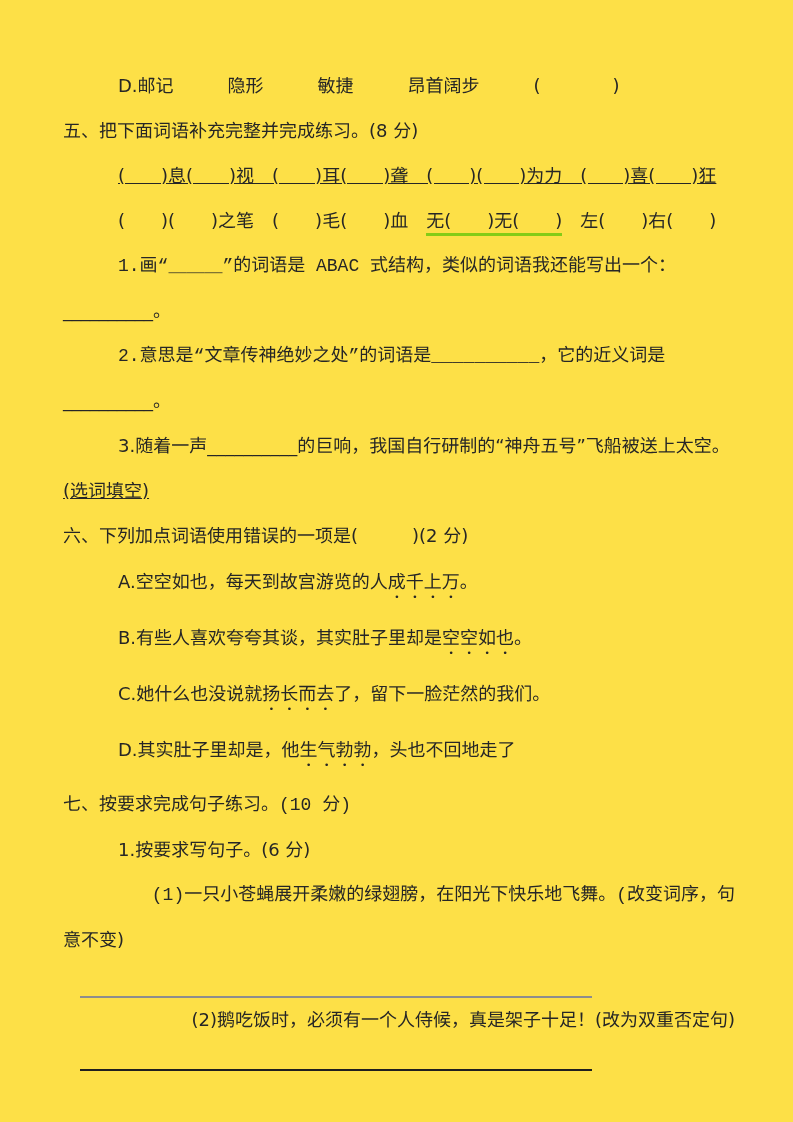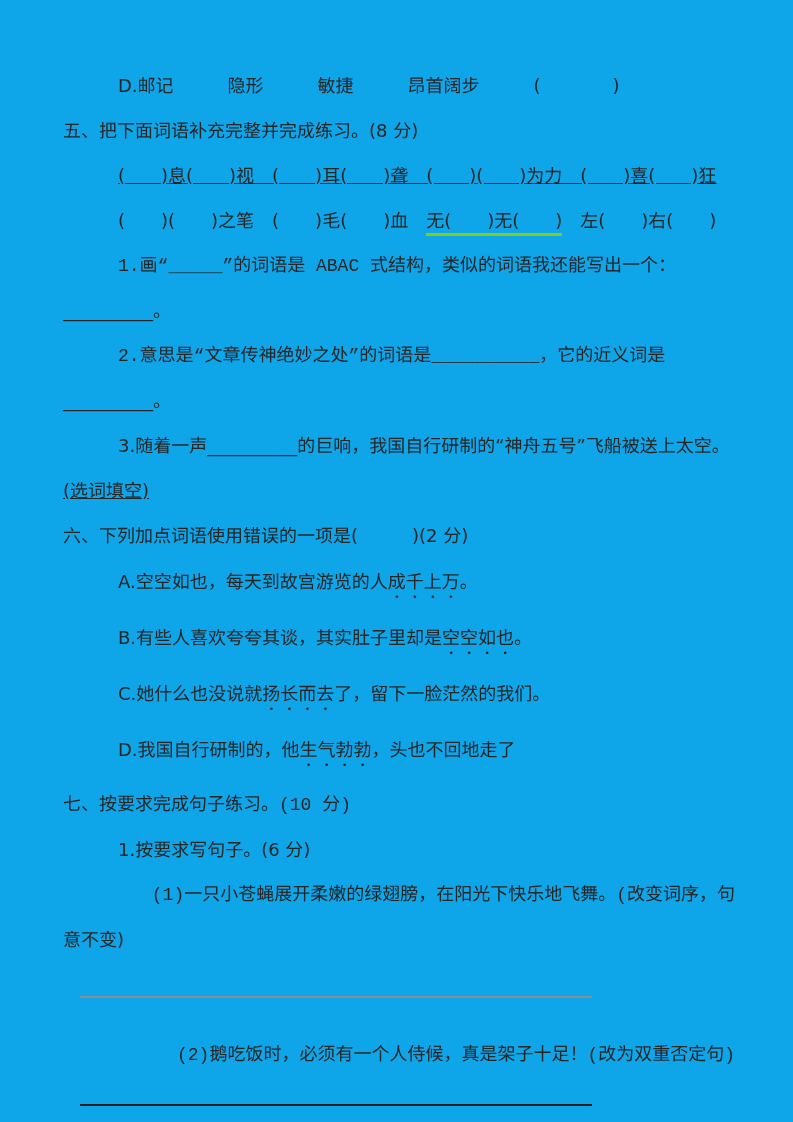--- a/index.html
+++ b/index.html
@@ -1,20 +1,20 @@
 <!DOCTYPE html>
 <html lang="zh-CN"><head>
 <meta charset="utf-8">
 <style>
   html,body { margin:0; padding:0; background:#ffffff; }
   .page {
     position:relative;
     width:793px; height:1122px;
     margin:0 auto;
-    background:#0ea5e9;
+    background:#fde047;
     color:#262626;
     font-family:"DejaVu Sans", sans-serif;
     font-size:18px;
     line-height:20px;
     overflow:hidden;
     box-sizing:border-box;
     padding:76px 58px 0 63px;
   }
   .line { margin:0 0 25px 0; white-space:pre-wrap; }
   .ind1 { padding-left:55px; }   
@@ -28,21 +28,21 @@
     text-emphasis:filled dot #262626;
     text-emphasis-position:under right;
   }
   .ans-line {
     height:0;
     width:512px;
     margin:46px 0 0 17px;
   }
   .ans-line.first { border-top:2px solid #8d8d8d; }
   .ans-line.second { border-top:2px solid #1f1f1f; margin-top:39px; }
-  .after-line { margin-top:47px;font-family:Liberation Mono, monospace; }
+  .after-line { margin-top:12px; }
 </style>
 </head>
 <body>
 
 <div class="page">
 
   <p class="line ind1">D.邮记　　　隐形　　　敏捷　　　昂首阔步　　　(　　　　)</p>
 
   <p class="line">五、把下面词语补充完整并完成练习。(8 分)</p>
 
@@ -61,21 +61,21 @@
   <p class="line mt-md">(选词填空)</p>
 
   <p class="line">六、下列加点词语使用错误的一项是(　　　)(2 分)</p>
 
   <p class="line ind1"><span>A.空空如也，每天到故宫游览的人</span><span class="emph">成千上万</span><span>。</span></p>
 
   <p class="line ind1"><span>B.有些人喜欢夸夸其谈，其实肚子里却是</span><span class="emph">空空如也</span><span>。</span></p>
 
   <p class="line ind1"><span>C.她什么也没说就</span><span class="emph">扬长而去</span><span>了，留下一脸茫然的我们。</span></p>
 
-  <p class="line ind1"><span>D.我国自行研制的，他</span><span class="emph">生气勃勃</span><span>，头也不回地走了</span></p>
+  <p class="line ind1"><span>D.其实肚子里却是，他</span><span class="emph">生气勃勃</span><span>，头也不回地走了</span></p>
 
   <p class="line mt-sm">七、按要求完成句子练习。(10 分)</p>
 
   <p class="line ind1">1.按要求写句子。(6 分)</p>
 
   <p class="line ind2 mt-sm">(1)一只小苍蝇展开柔嫩的绿翅膀，在阳光下快乐地飞舞。(改变词序，句</p>
   <p class="line">意不变)</p>
 
   <div class="ans-line first"></div>
 

